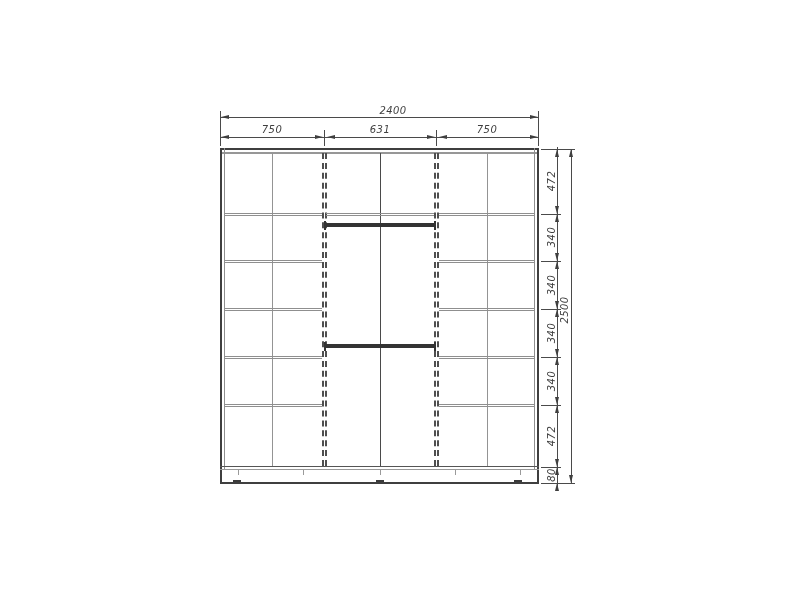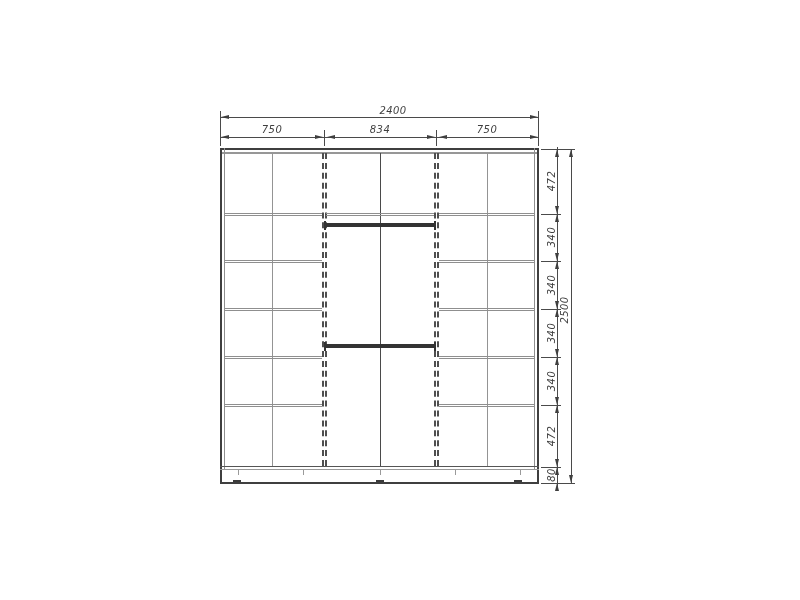--- a/index.html
+++ b/index.html
@@ -101,21 +101,21 @@
     <div class="dim" style="left:383px;top:110px;margin-left:10px;">2400</div>
 
     <div class="hl" style="left:220px;top:137px;width:319px;"></div>
     <div class="ar left" style="left:221px;top:135px;"></div>
     <div class="ar right" style="left:315px;top:135px;"></div>
     <div class="ar left" style="left:327px;top:135px;"></div>
     <div class="ar right" style="left:427px;top:135px;"></div>
     <div class="ar left" style="left:439px;top:135px;"></div>
     <div class="ar right" style="left:530px;top:135px;"></div>
     <div class="dim" style="left:272px;top:129px;">750</div>
-    <div class="dim" style="left:380px;top:129px;">834</div>
+    <div class="dim" style="left:380px;top:129px;">631</div>
     <div class="dim" style="left:487px;top:129px;">750</div>
   </div>
 
   <div>
 
     <div class="hl" style="left:541px;top:149px;width:34px;"></div>
     <div class="hl" style="left:541px;top:214px;width:20px;"></div>
     <div class="hl" style="left:541px;top:261px;width:20px;"></div>
     <div class="hl" style="left:541px;top:309px;width:20px;"></div>
     <div class="hl" style="left:541px;top:357px;width:20px;"></div>

